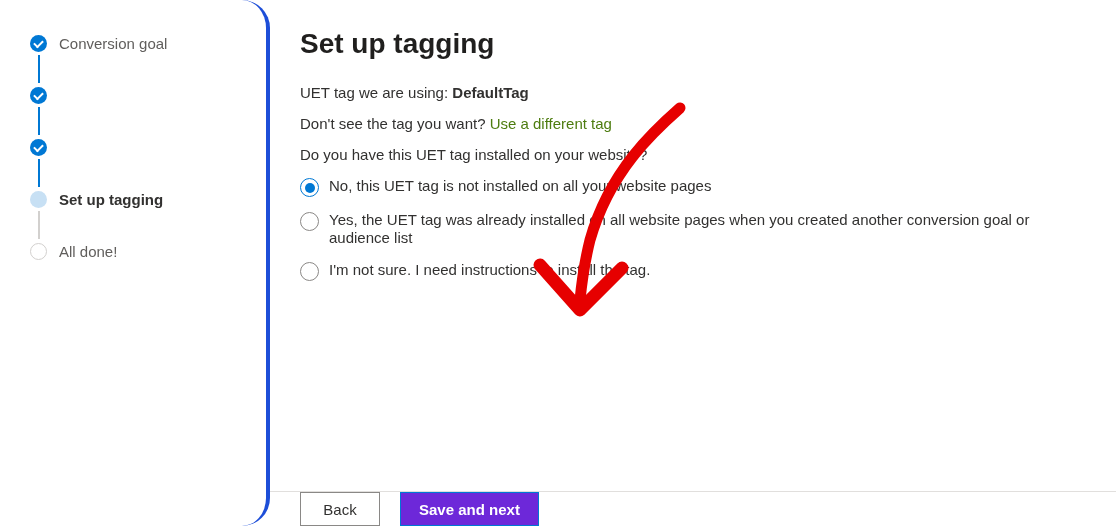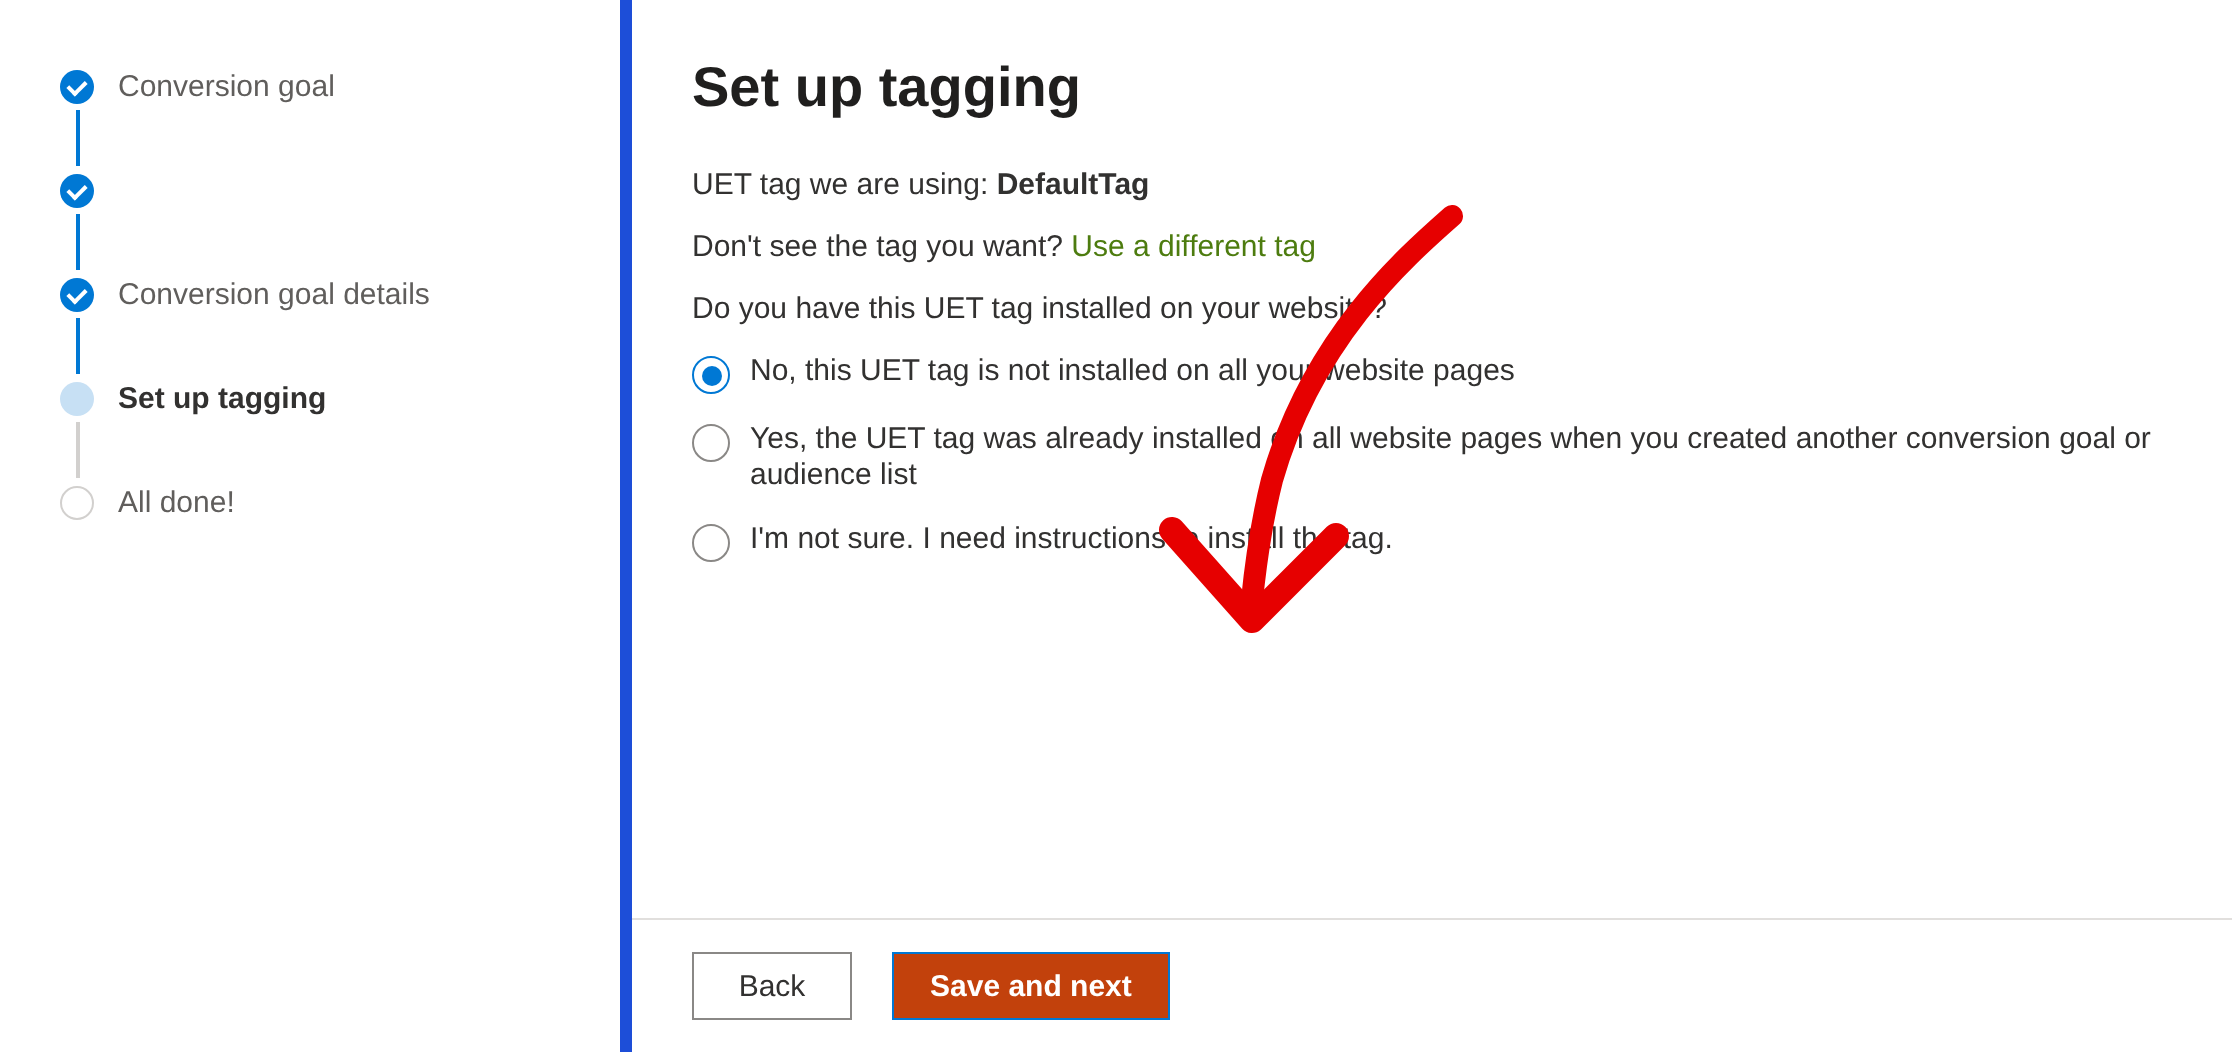--- a/index.html
+++ b/index.html
@@ -7,23 +7,24 @@
       font-family: "Segoe UI", -apple-system, sans-serif;
       font-size: 14px;
       color: #323130;
       background: #fff;
       width: 1116px;
       height: 526px;
       display: flex;
       overflow: hidden;
     }
     .sidebar {
-      width: 316px;
+      width: 270px;
       padding: 35px 20px 20px 30px;
-      border-right: 6px solid #1d4ed8;
+      border-right: 4px solid #1d4ed8;
+      border-radius: 28px;
     }
     .step {
       display: flex;
       align-items: center;
       gap: 12px;
       position: relative;
       padding-bottom: 35px;
     }
     .step:last-child { padding-bottom: 0; }
     .step-line {
@@ -102,37 +103,37 @@
     .radio.selected::after {
       content: "";
       width: 10px;
       height: 10px;
       background: #0078d4;
       border-radius: 50%;
     }
     .radio-label { font-size: 15px; line-height: 1.2; max-width: 760px; }
     .footer {
       border-top: 1px solid #e1dfdd;
-      padding: 16px 30px;
+      padding: 0 30px;
       display: flex;
       gap: 20px;
     }
     .btn {
       min-width: 80px;
       height: 34px;
       padding: 0 18px;
       font-size: 15px;
       border: 1px solid #8a8886;
       background: #fff;
       cursor: pointer;
       color: #323130;
       font-family: inherit;
     }
     .btn.primary {
-      background: #c2410c;
+      background: #6d28d9;
       border-color: #0078d4;
       color: #fff;
       font-weight: 600;
     }
     .footer .gap-after { margin-right: 45px; }
     .annotation {
       position: absolute;
       left: 170px;
       top: 100px;
       width: 260px;
@@ -150,21 +151,20 @@
     <div class="step-line"></div>
     <span class="step-label">Conversion goal</span>
   </div>
   <div class="step">
     <div class="step-icon done"></div>
     <div class="step-line"></div>
   </div>
   <div class="step">
     <div class="step-icon done"></div>
     <div class="step-line"></div>
-    <span class="step-label">Conversion goal details</span>
   </div>
   <div class="step">
     <div class="step-icon current"></div>
     <div class="step-line faded"></div>
     <span class="step-label current">Set up tagging</span>
   </div>
   <div class="step">
     <div class="step-icon pending"></div>
     <span class="step-label">All done!</span>
   </div>

